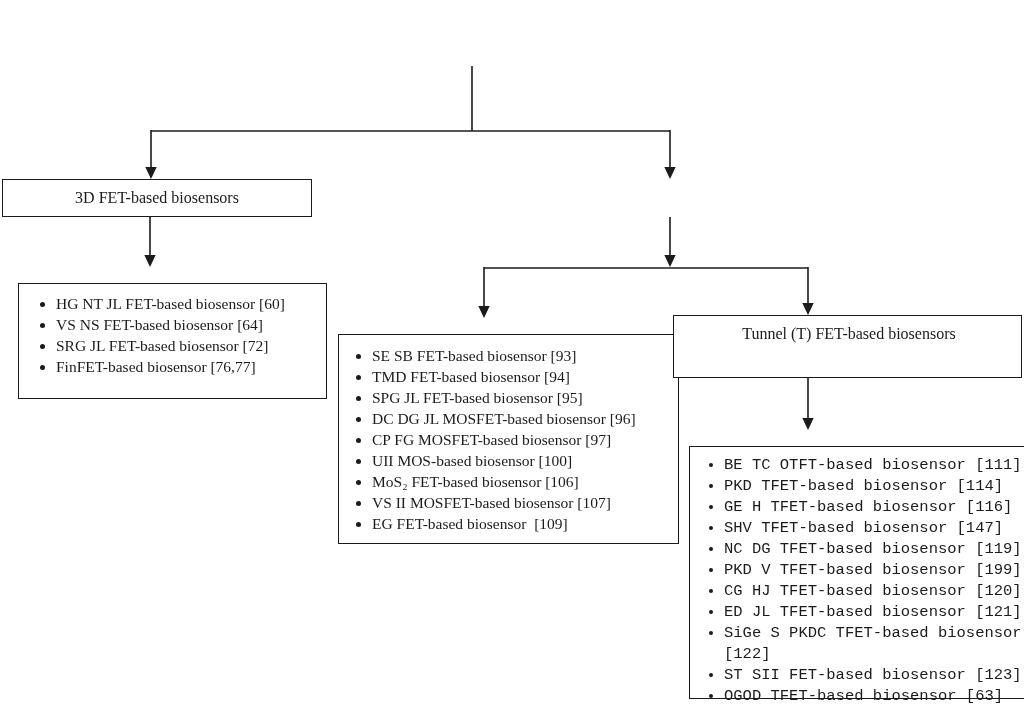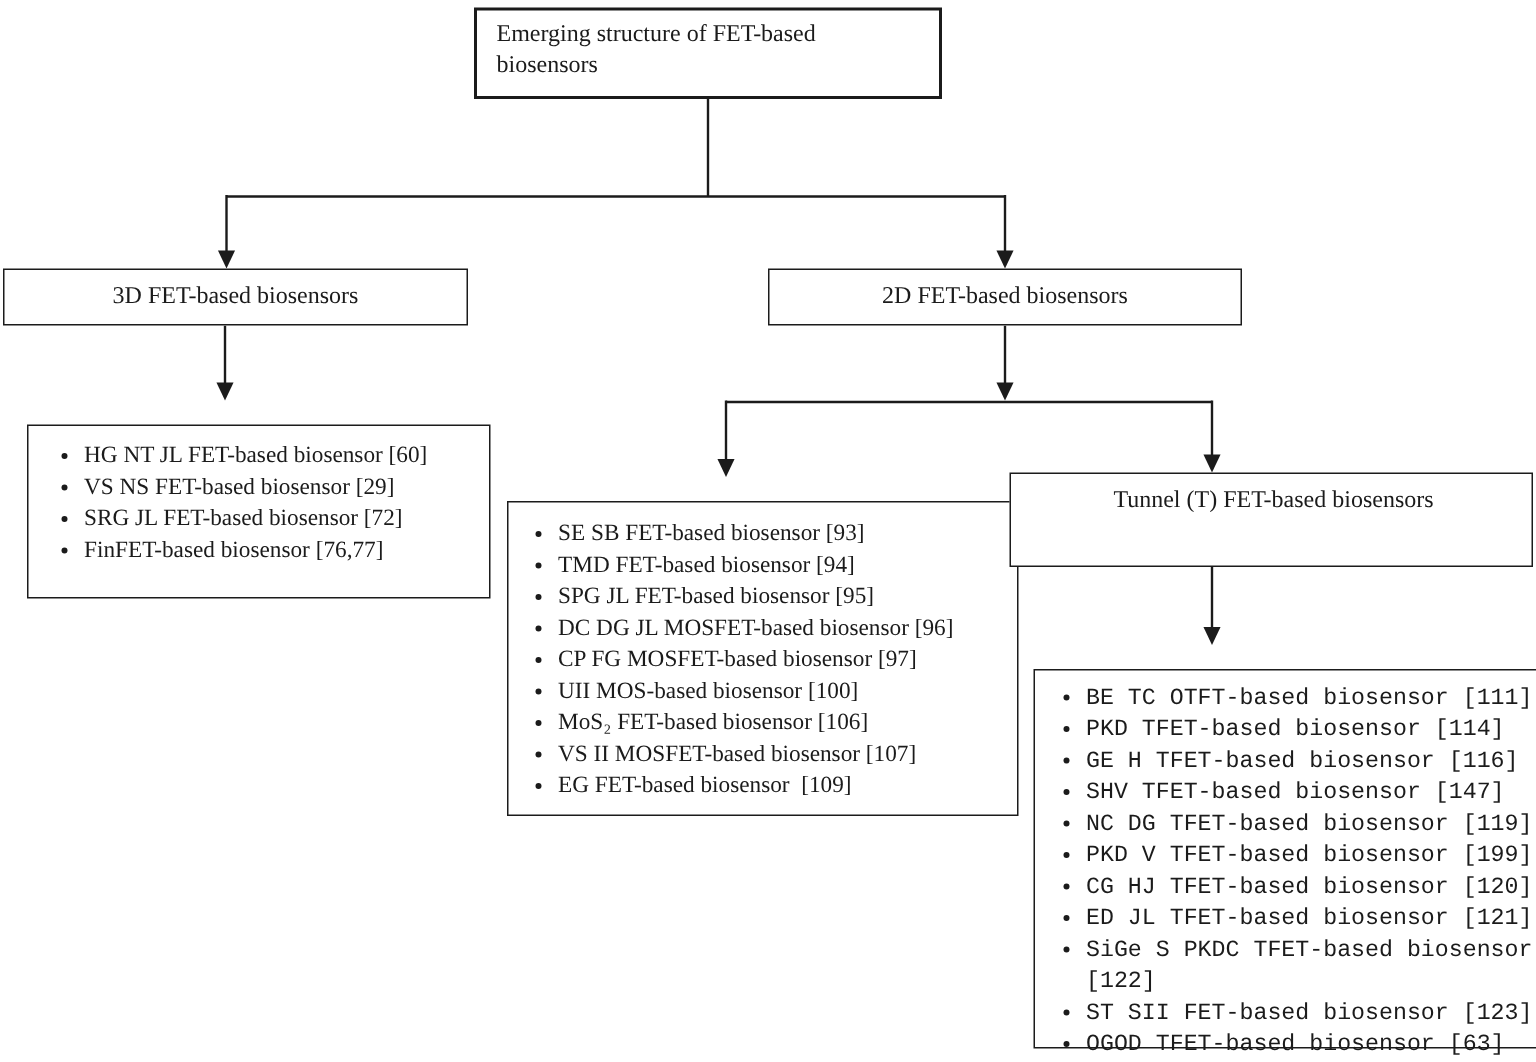--- a/index.html
+++ b/index.html
@@ -81,35 +81,29 @@
     <line x1="484" y1="267" x2="484" y2="307"></line>
     <polygon points="478.3,306 489.7,306 484,318"></polygon>
 
     <line x1="808" y1="267" x2="808" y2="304"></line>
     <polygon points="802.3,303 813.7,303 808,315"></polygon>
 
     <line x1="808" y1="378" x2="808" y2="419"></line>
     <polygon points="802.3,418 813.7,418 808,430"></polygon>
   </svg>
 
-  <div id="box-root" class="box thick">
-    <span>Emerging structure of FET-based biosensors</span>
-  </div>
 
   <div id="box-3d" class="box center">
     <span>3D FET-based biosensors</span>
   </div>
 
-  <div id="box-2d" class="box center">
-    <span>2D FET-based biosensors</span>
-  </div>
 
   <ul id="list-3d" class="list">
       <li>HG NT JL FET-based biosensor [60]</li>
-      <li>VS NS FET-based biosensor [29]</li>
+      <li>VS NS FET-based biosensor [64]</li>
       <li>SRG JL FET-based biosensor [72]</li>
       <li>FinFET-based biosensor [76,77]</li>
     </ul>
 
   <ul id="list-2d" class="list">
       <li>SE SB FET-based biosensor [93]</li>
       <li>TMD FET-based biosensor [94]</li>
       <li>SPG JL FET-based biosensor [95]</li>
       <li>DC DG JL MOSFET-based biosensor [96]</li>
       <li>CP FG MOSFET-based biosensor [97]</li>

